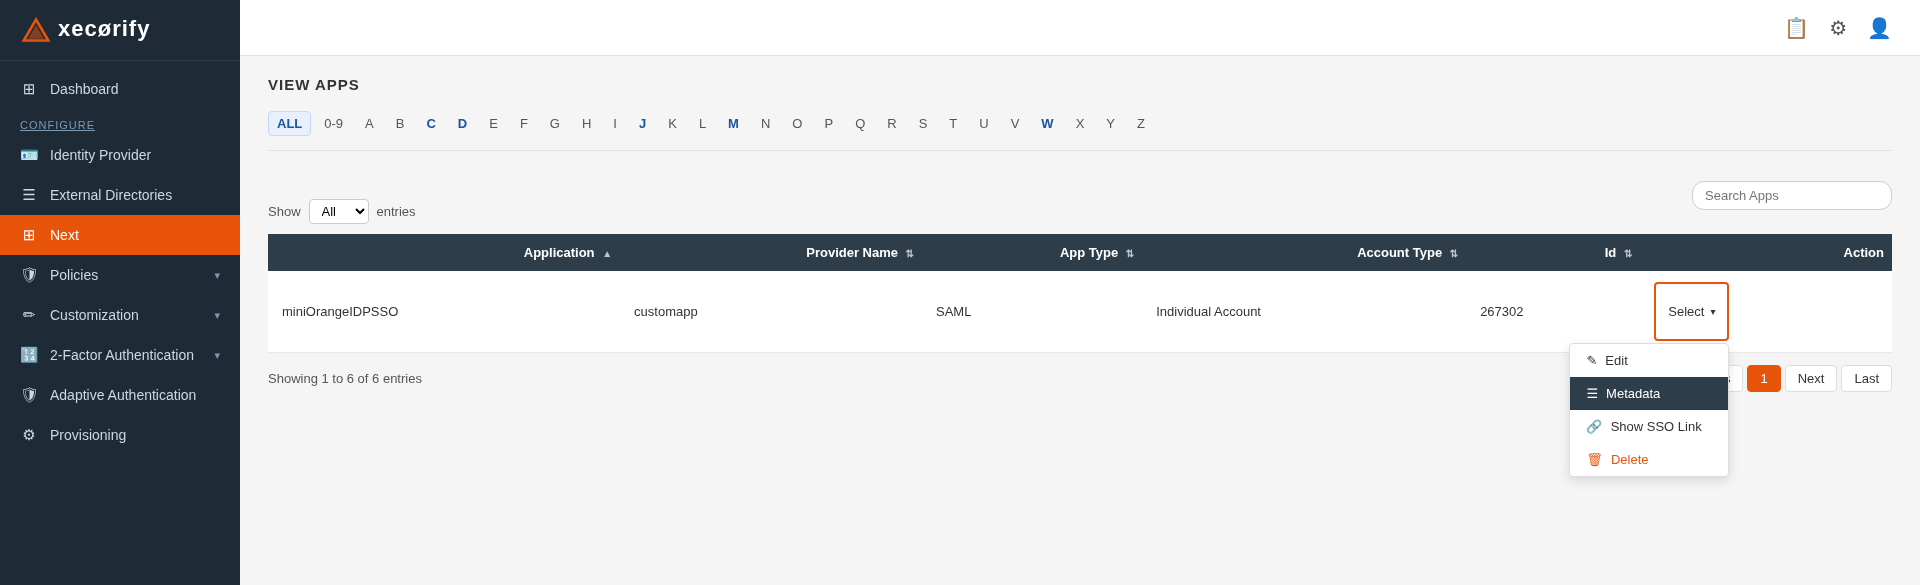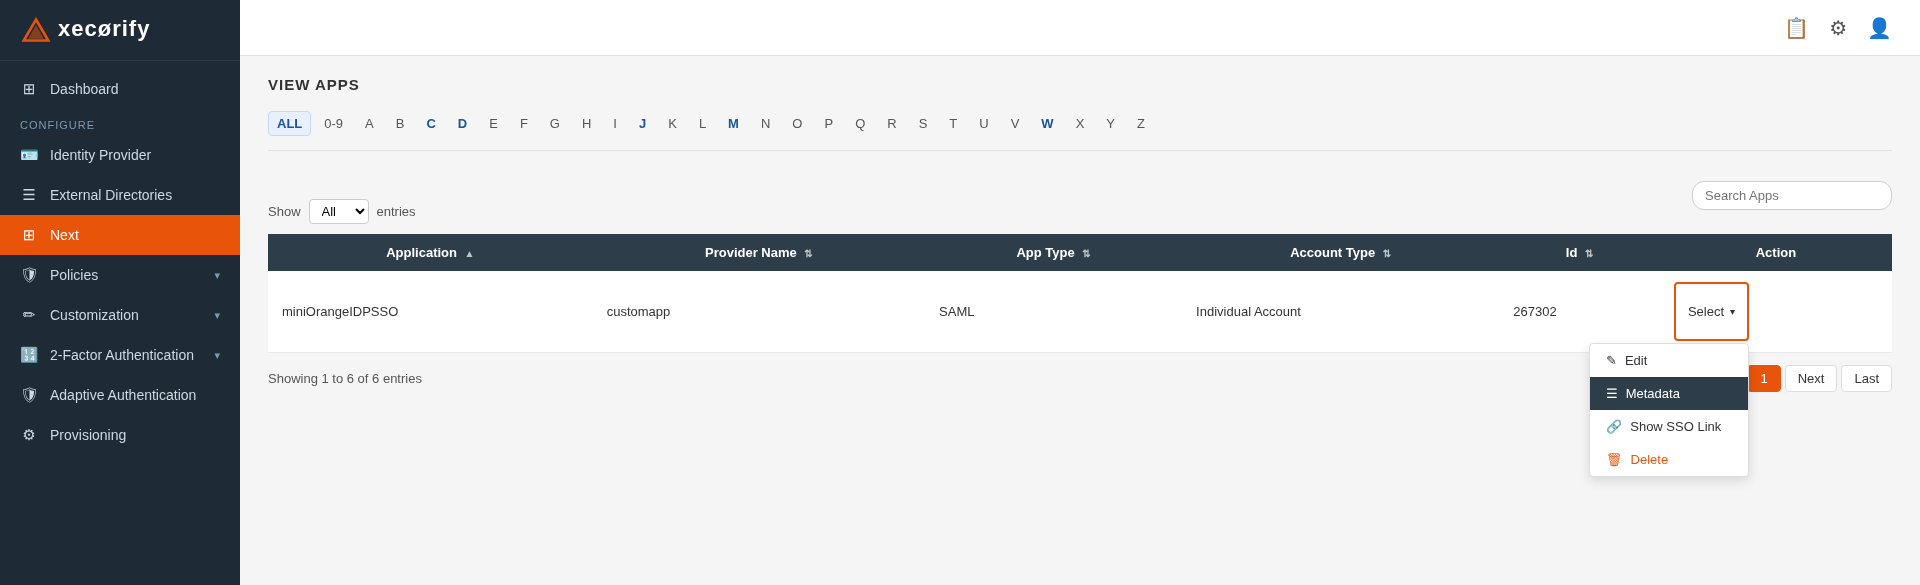--- a/index.html
+++ b/index.html
@@ -33,20 +33,21 @@
       height: 28px;
       margin-right: 6px;
     }
     .sidebar-nav { flex: 1; overflow-y: auto; padding-top: 8px; }
     .sidebar-section-label {
       font-size: 11px;
       text-transform: uppercase;
       letter-spacing: 1px;
       color: #7a9bb5;
       padding: 10px 20px 4px 20px;
+      text-decoration: underline;
     }
     .sidebar-item {
       display: flex;
       align-items: center;
       padding: 11px 20px;
       cursor: pointer;
       color: #cdd8e0;
       font-size: 14px;
       gap: 12px;
       position: relative;
@@ -186,22 +187,22 @@
     .apps-table {
       width: 100%;
       border-collapse: collapse;
       background: #fff;
     }
     .apps-table thead tr {
       background: #2e3d4a;
       color: #fff;
     }
     .apps-table thead th {
-      padding: 11px 20px;
-      text-align: center;
+      padding: 11px 8px;
+      text-align: right;
       font-size: 13px;
       font-weight: 600;
       white-space: nowrap;
     }
     .apps-table thead th .sort-icon { margin-left: 4px; font-size: 10px; opacity: 0.7; }
     .apps-table tbody tr { border-bottom: 1px solid #e8e8e8; }
     .apps-table tbody td {
       padding: 11px 14px;
       font-size: 13px;
       color: #333;

